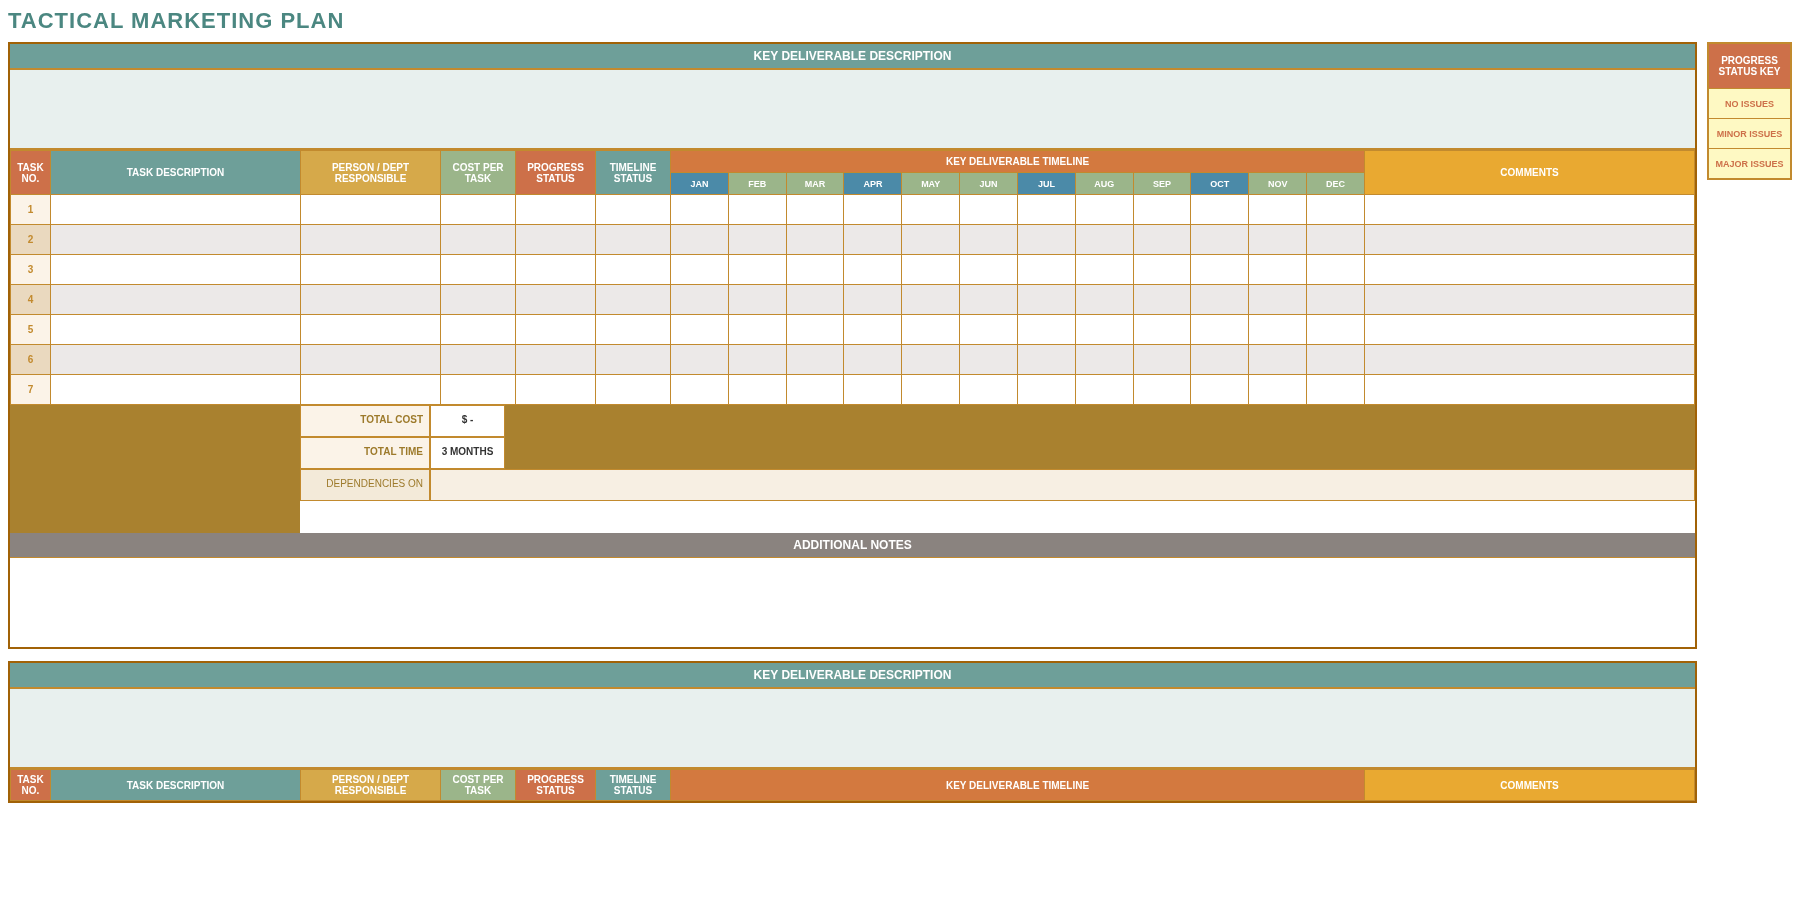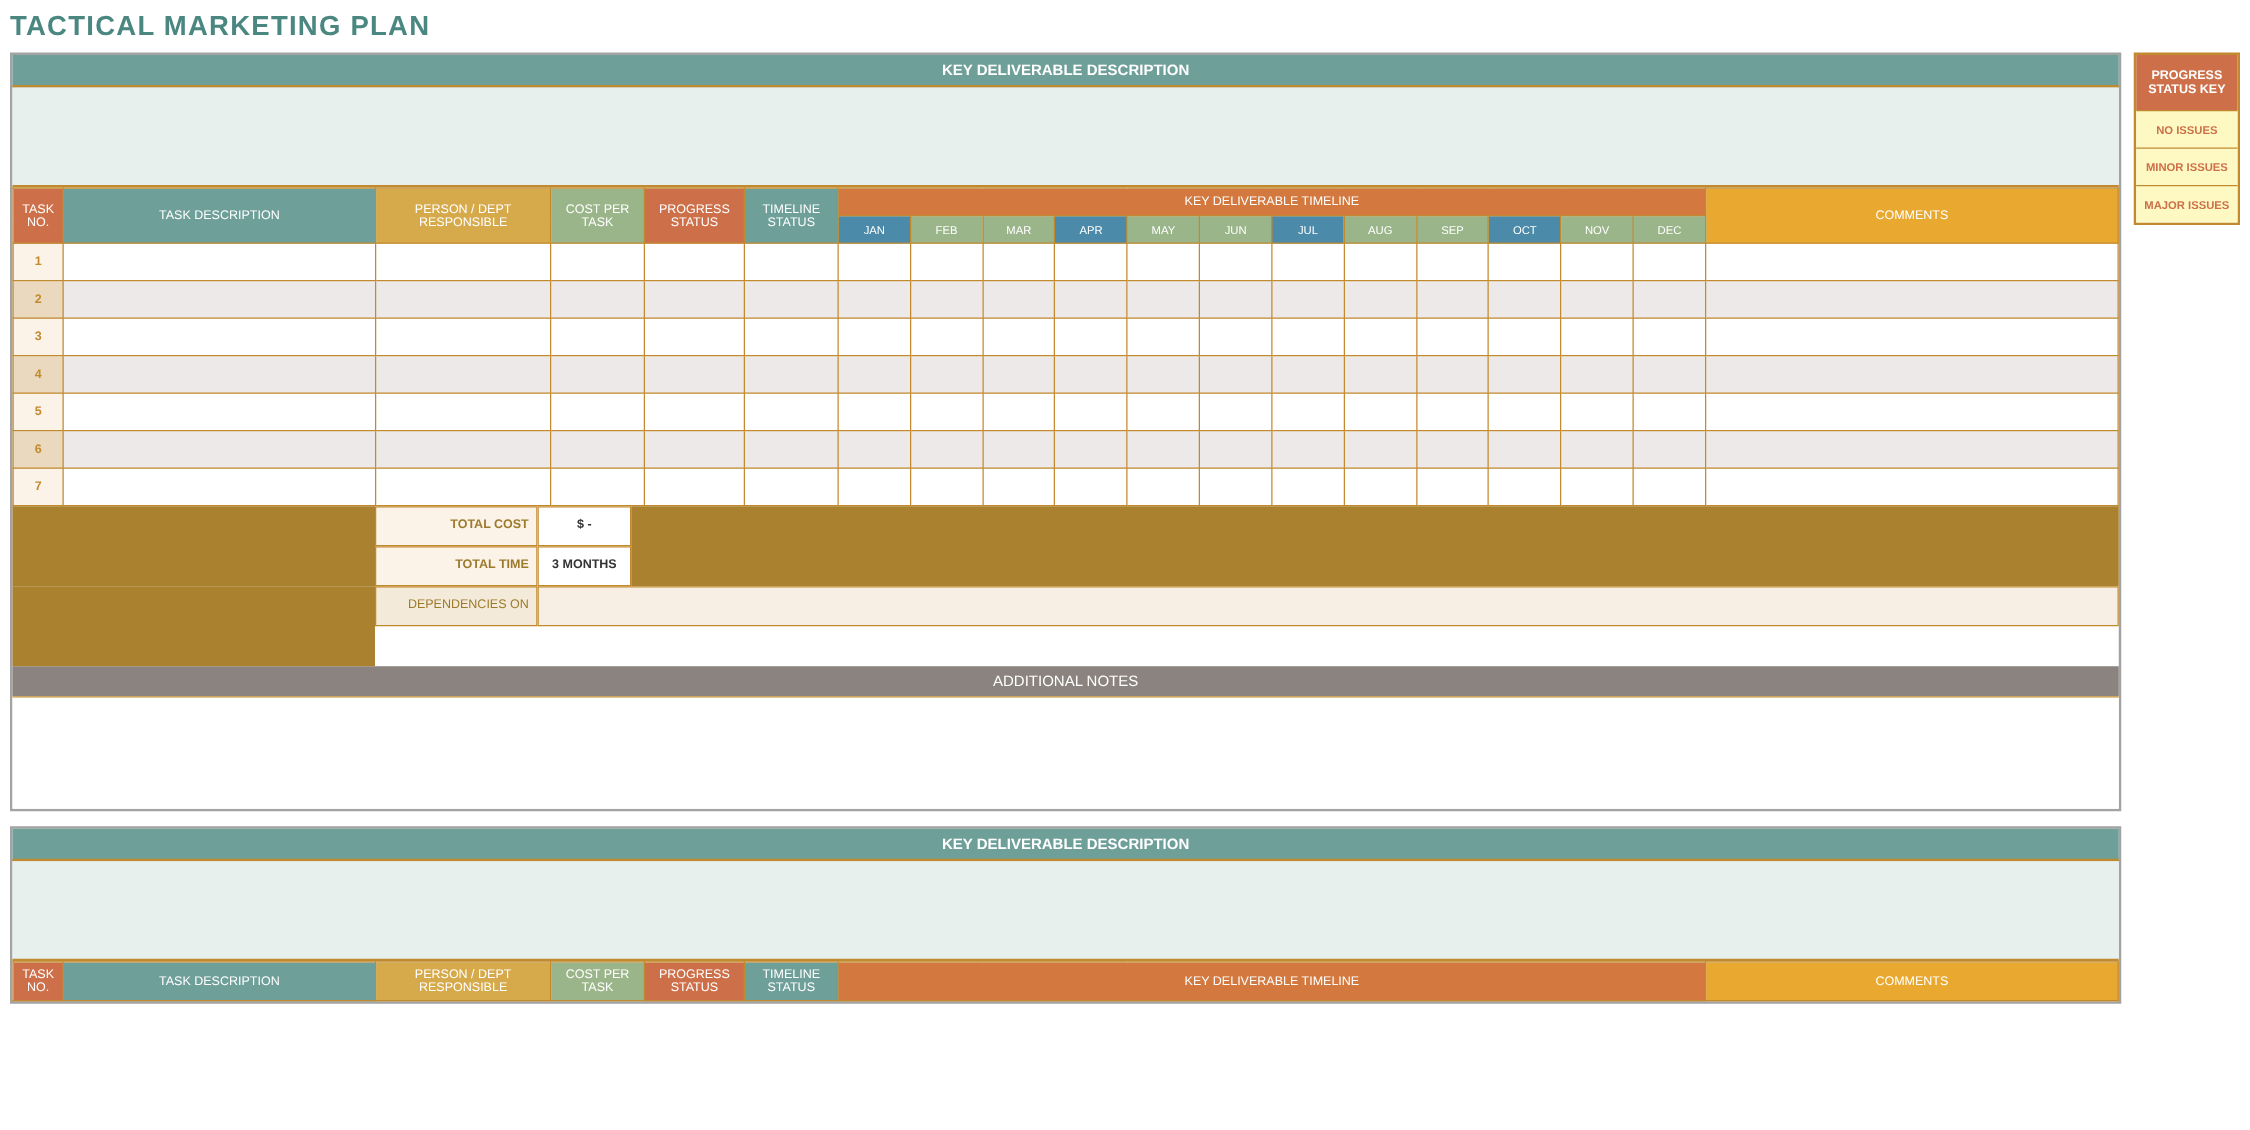--- a/index.html
+++ b/index.html
@@ -1,24 +1,24 @@
 <!DOCTYPE html>
 <html><head>
 <meta charset="utf-8">
 <style>
 *{box-sizing:border-box;margin:0;padding:0}
 body{font-family:Arial,Helvetica,sans-serif;background:#fff;font-size:11px;color:#333;padding:8px}
 .title{color:#4b8781;font-weight:bold;font-size:22px;letter-spacing:1px;margin-bottom:8px}
 .wrap{display:flex;gap:10px;align-items:flex-start}
-.main{flex:1;border:2px solid #a3a3a3}
+.main{flex:1;border:2px solid #a16207}
 .keybar{background:#6e9f99;color:#fff;font-weight:bold;text-align:center;padding:5px;font-size:12px;border-bottom:2px solid #c28a2e}
 .desc-area{background:#e8f0ee;height:80px;border-bottom:2px solid #c28a2e}
 table{border-collapse:collapse;width:100%;table-layout:fixed}
 th,td{border:1px solid #c28a2e;padding:4px 2px;text-align:center;vertical-align:middle;font-size:10px}
-th{color:#fff;font-weight:normal;height:22px}
+th{color:#fff;font-weight:bold;height:22px}
 .h-taskno{background:#cd7049;width:40px}
 .h-taskdesc{background:#6e9f99;width:250px}
 .h-person{background:#d6a94a;width:140px}
 .h-cost{background:#9bb58a;width:75px}
 .h-prog{background:#cd7049;width:80px}
 .h-time{background:#6e9f99;width:75px}
 .h-timeline{background:#d3793f}
 .h-comments{background:#e9a931;width:330px}
 .h-month{background:#9bb58a;width:31px;font-size:9px}
 .h-month.blu{background:#4b8aa8}
@@ -31,21 +31,21 @@
 .sum-labels{width:130px;flex:0 0 130px}
 .sum-labels div{border:1px solid #c28a2e;background:#fbf3e8;color:#9d7a2b;font-weight:bold;text-align:right;padding:8px 6px;font-size:10px;height:32px}
 .sum-vals{width:75px;flex:0 0 75px}
 .sum-vals div{border:1px solid #c28a2e;background:#fff;text-align:center;padding:8px 4px;font-weight:bold;font-size:10px;height:32px}
 .sum-right{flex:1;background:#a9812f}
 .dep-row{display:flex;height:32px}
 .dep-label{width:130px;flex:0 0 130px;border:1px solid #c28a2e;background:#f3ead9;color:#9d7a2b;font-weight:normal;text-align:right;padding:8px 6px;font-size:10px}
 .dep-val{flex:1;border:1px solid #c28a2e}
 .dep-val.a{background:#f7efe3}
 .dep-val.b{background:#ebdcc1}
-.notes-bar{background:#8a837f;color:#fff;font-weight:normal;text-align:center;padding:5px;font-size:12px}
+.notes-bar{background:#8a837f;color:#fff;font-weight:bold;text-align:center;padding:5px;font-size:12px}
 .notes-area{background:#fff;height:90px;border-top:1px solid #c28a2e}
 .side{display:flex;gap:8px}
 .keybox{border:2px solid #c28a2e;width:85px}
 .keybox .kh{color:#fff;font-weight:bold;text-align:center;padding:6px 3px;font-size:10px;height:44px;display:flex;align-items:center;justify-content:center}
 .keybox .kh.prog{background:#cd7049}
 .keybox .kh.time{background:#6e9f99}
 .keybox .kv{border-top:1px solid #c28a2e;background:#fef9c3;text-align:center;padding:8px 3px;font-weight:bold;font-size:9px;height:30px;display:flex;align-items:center;justify-content:center}
 .keybox .kv.prog{color:#cd7049}
 .keybox .kv.time{color:#4b8781}
 .spacer{height:12px}

